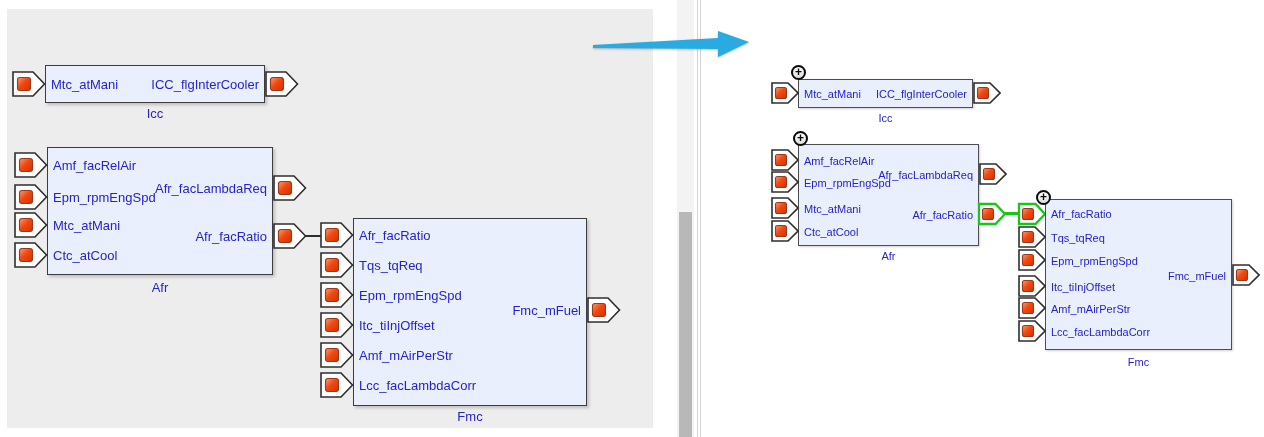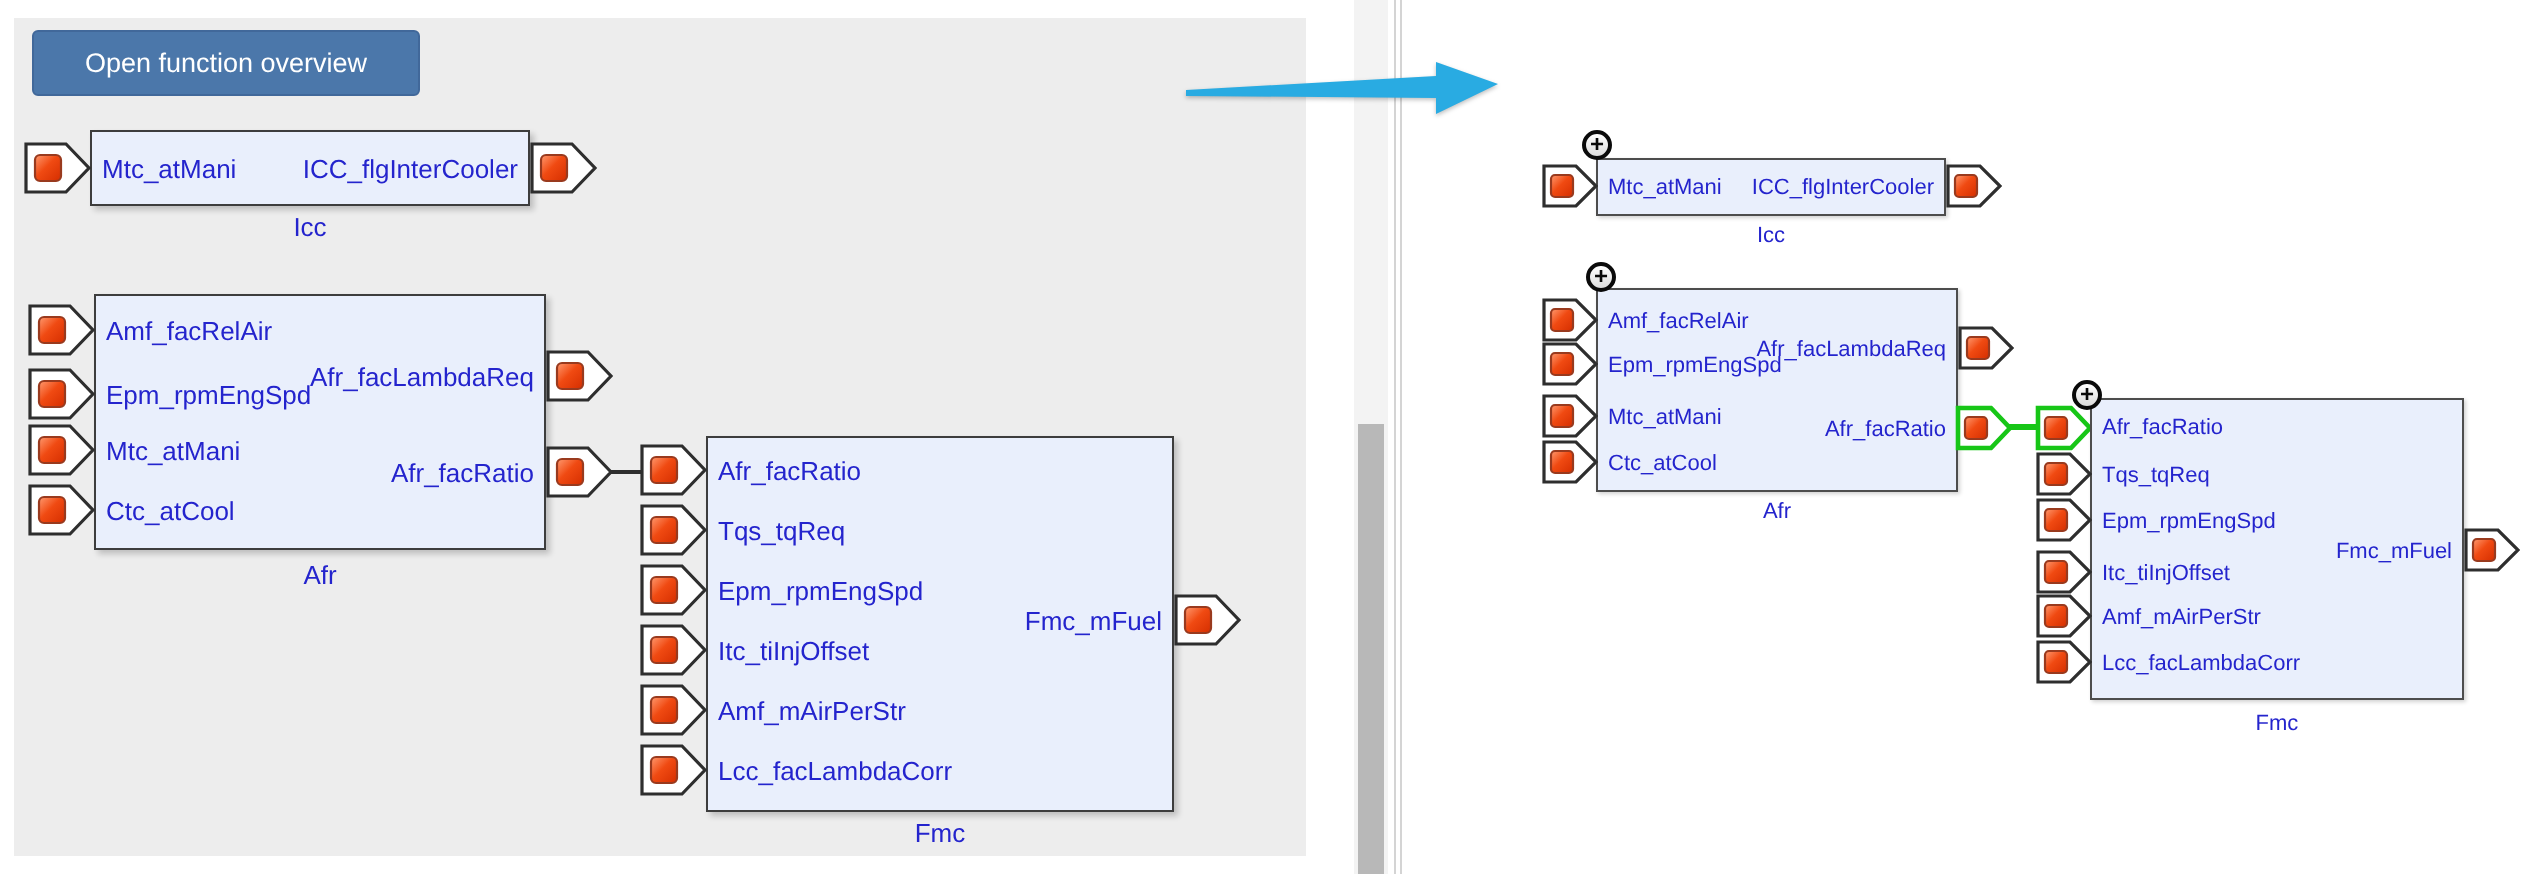--- a/index.html
+++ b/index.html
@@ -39,21 +39,20 @@
     <defs>
         <linearGradient id="redgrad" x1="0" y1="0" x2="1" y2="1">
       <stop offset="0" stop-color="#ff9a70"></stop>
           <stop offset="0.45" stop-color="#f04a12"></stop>
           <stop offset="1" stop-color="#d52e00"></stop>
     </linearGradient>
       </defs>
   </svg>
 
   <div class="panel"></div>
-  <button class="btn">Open function overview</button>
 
   <div class="block L" style="left:45px;top:65px;width:220px;height:38px">
     <span class="lbl in" style="top:11px">Mtc_atMani</span>
     <span class="lbl out" style="top:11px">ICC_flgInterCooler</span>
   </div>
   <div class="bn L" style="left:45px;top:106px;width:220px">Icc</div>
   <div class="port" style="left:12px;top:71px"><svg width="34" height="26" viewBox="0 0 34 26">
         <path class="pent" d="M1 1 H21 L32.5 13 L21 25 H1 Z"></path>
         <rect class="sq" x="5.5" y="6.5" width="13" height="13" rx="2.5"></rect>
       </svg></div>

